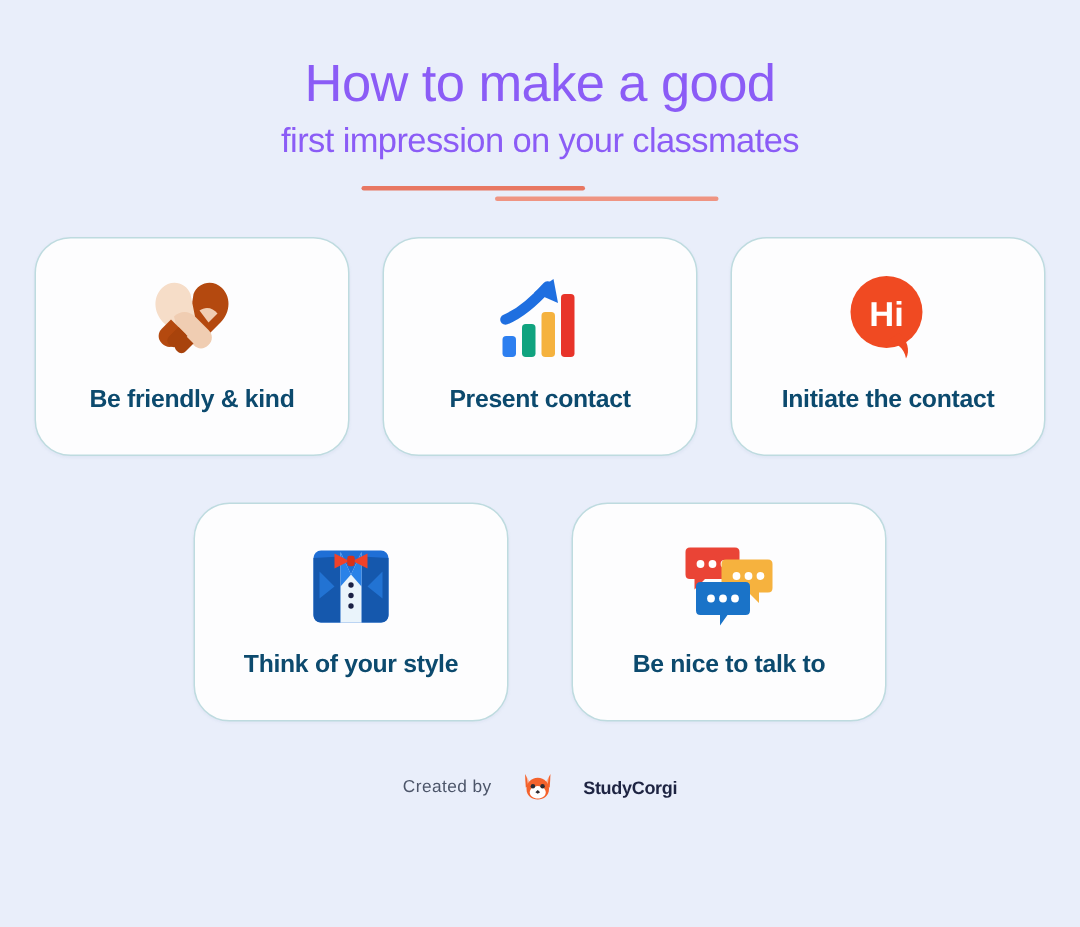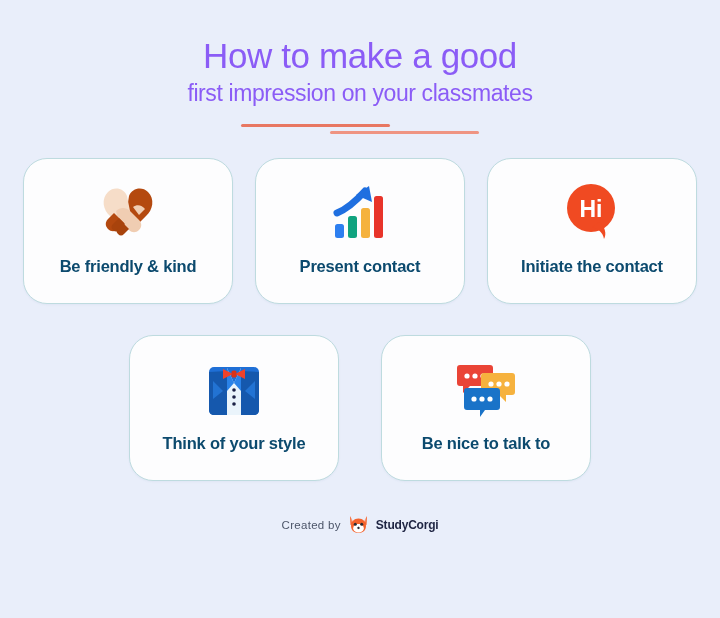--- a/index.html
+++ b/index.html
@@ -114,21 +114,21 @@
     text-align: center;
     white-space: nowrap;
   }
 
   
   .footer {
     margin-top: 34px;
     display: flex;
     align-items: center;
     justify-content: center;
-    gap: 7px;
+    gap: 20px;
   }
   .footer-created {
     color: #4c5569;
     font-family: "Liberation Sans", sans-serif;
     font-size: 11.5px;
     font-weight: normal;
     letter-spacing: 0.3px;
   }
   .footer-brand {
     color: #1e2442;

